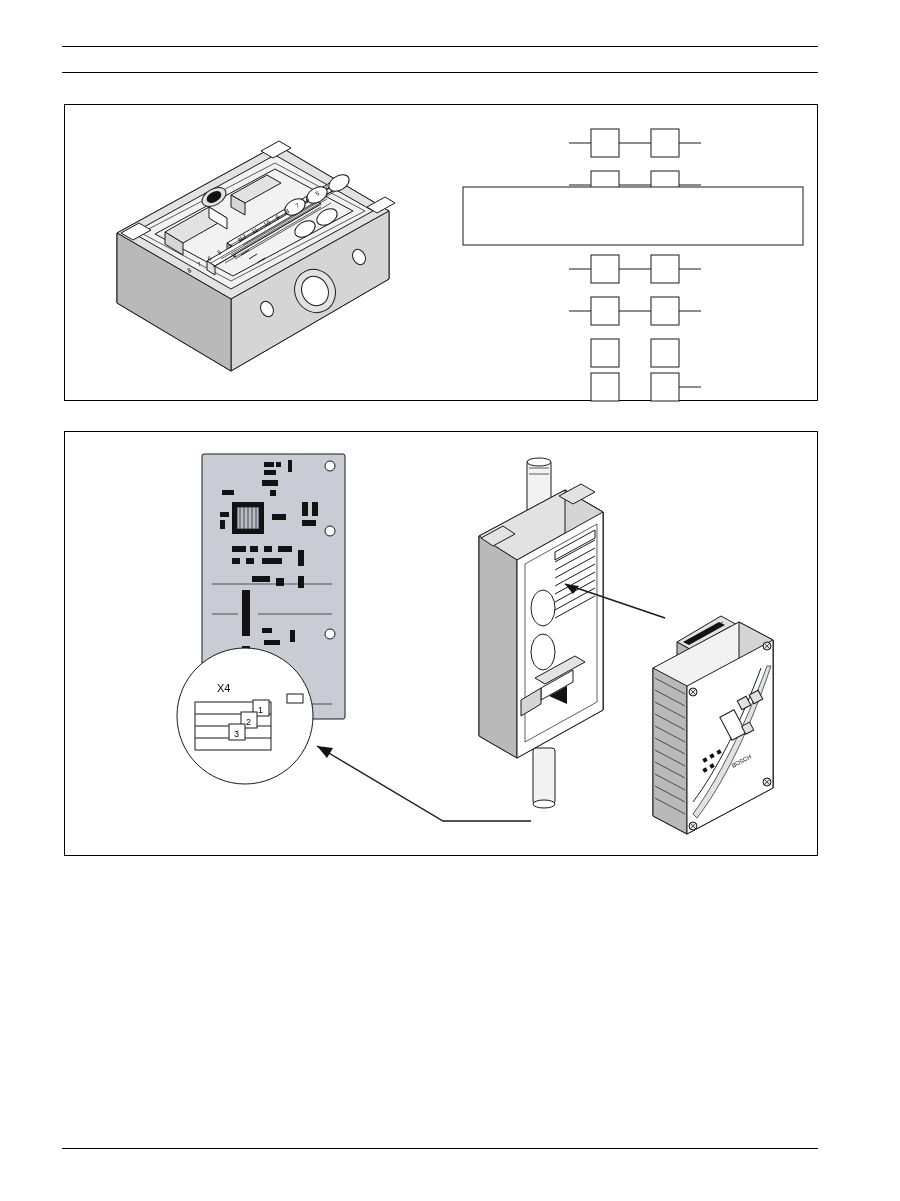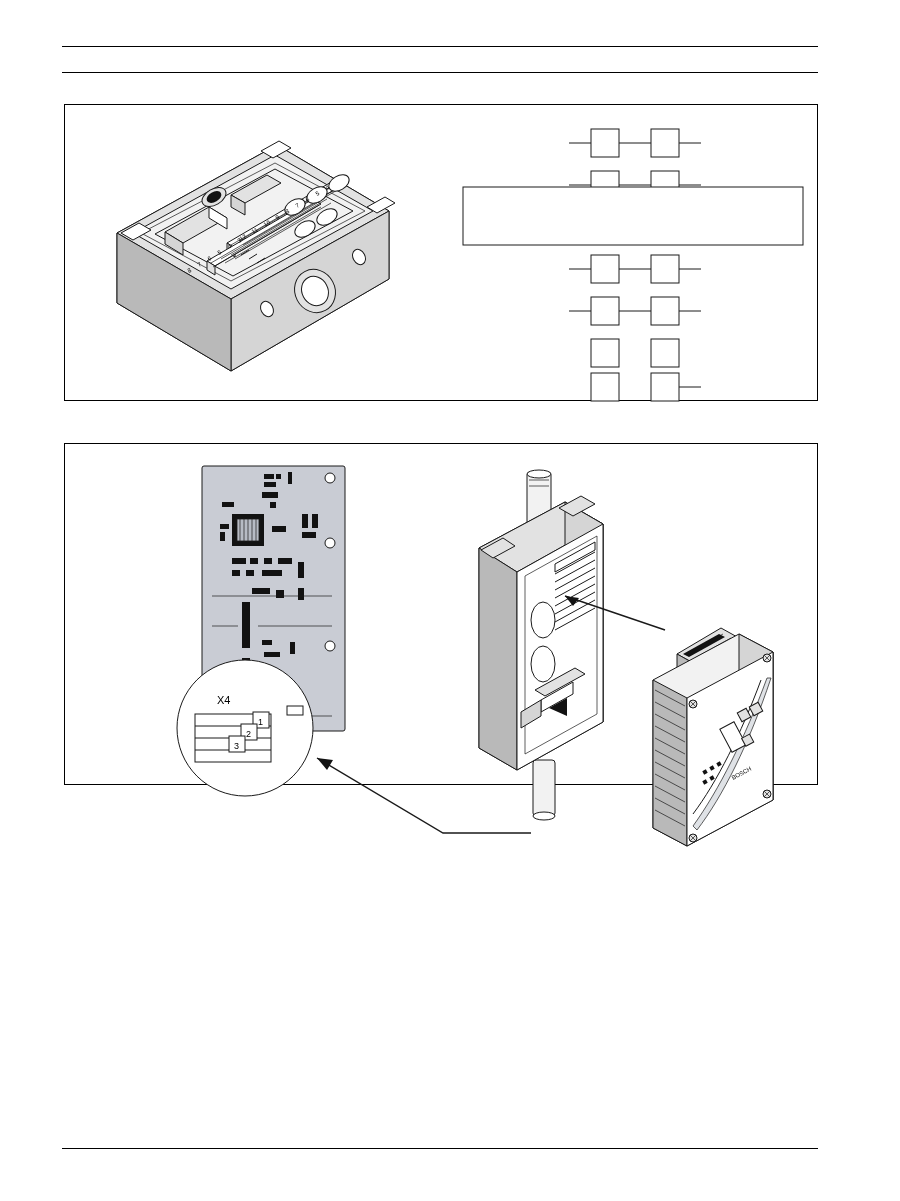--- a/index.html
+++ b/index.html
@@ -49,22 +49,21 @@
   #figure-top {
     left: 64px;
     top: 104px;
     width: 754px;
     height: 297px;
   }
   #figure-bottom {
     left: 64px;
     top: 431px;
     width: 754px;
-    height: 342px;
-    margin-top: 12px;
+    height: 425px;
   }
 
   svg { display: block; }
 
   .fig-svg {
     position: absolute;
     left: 0;
     top: 0;
   }
 

